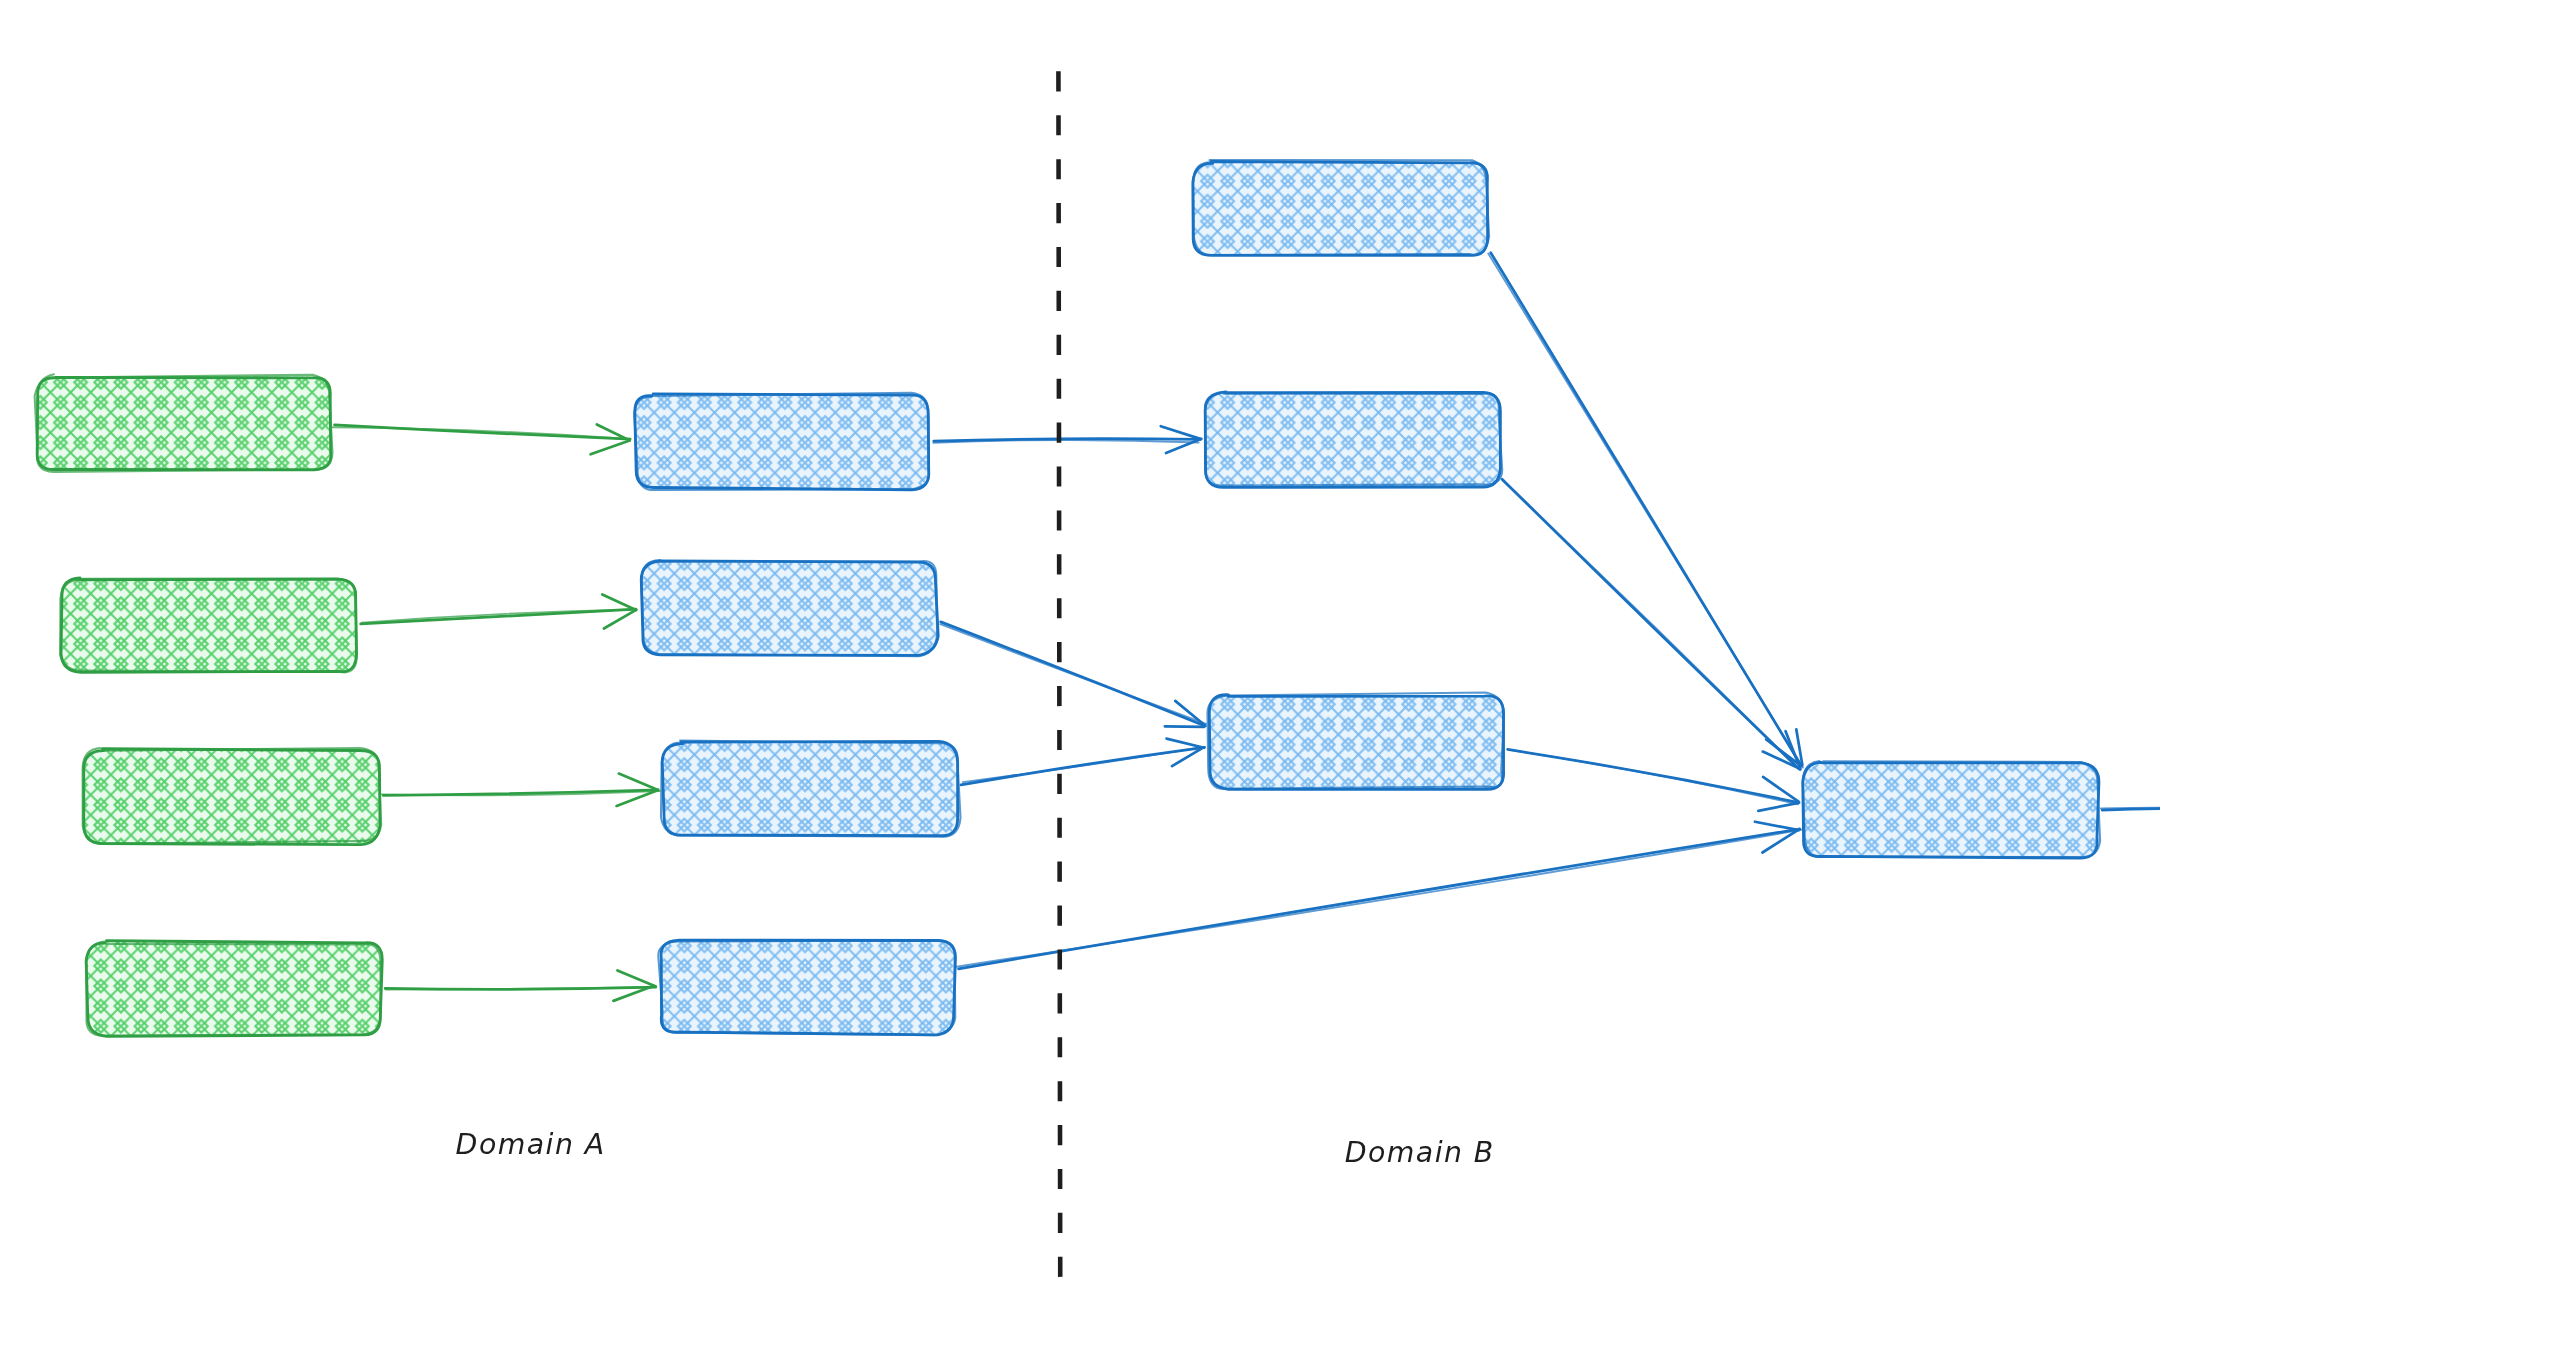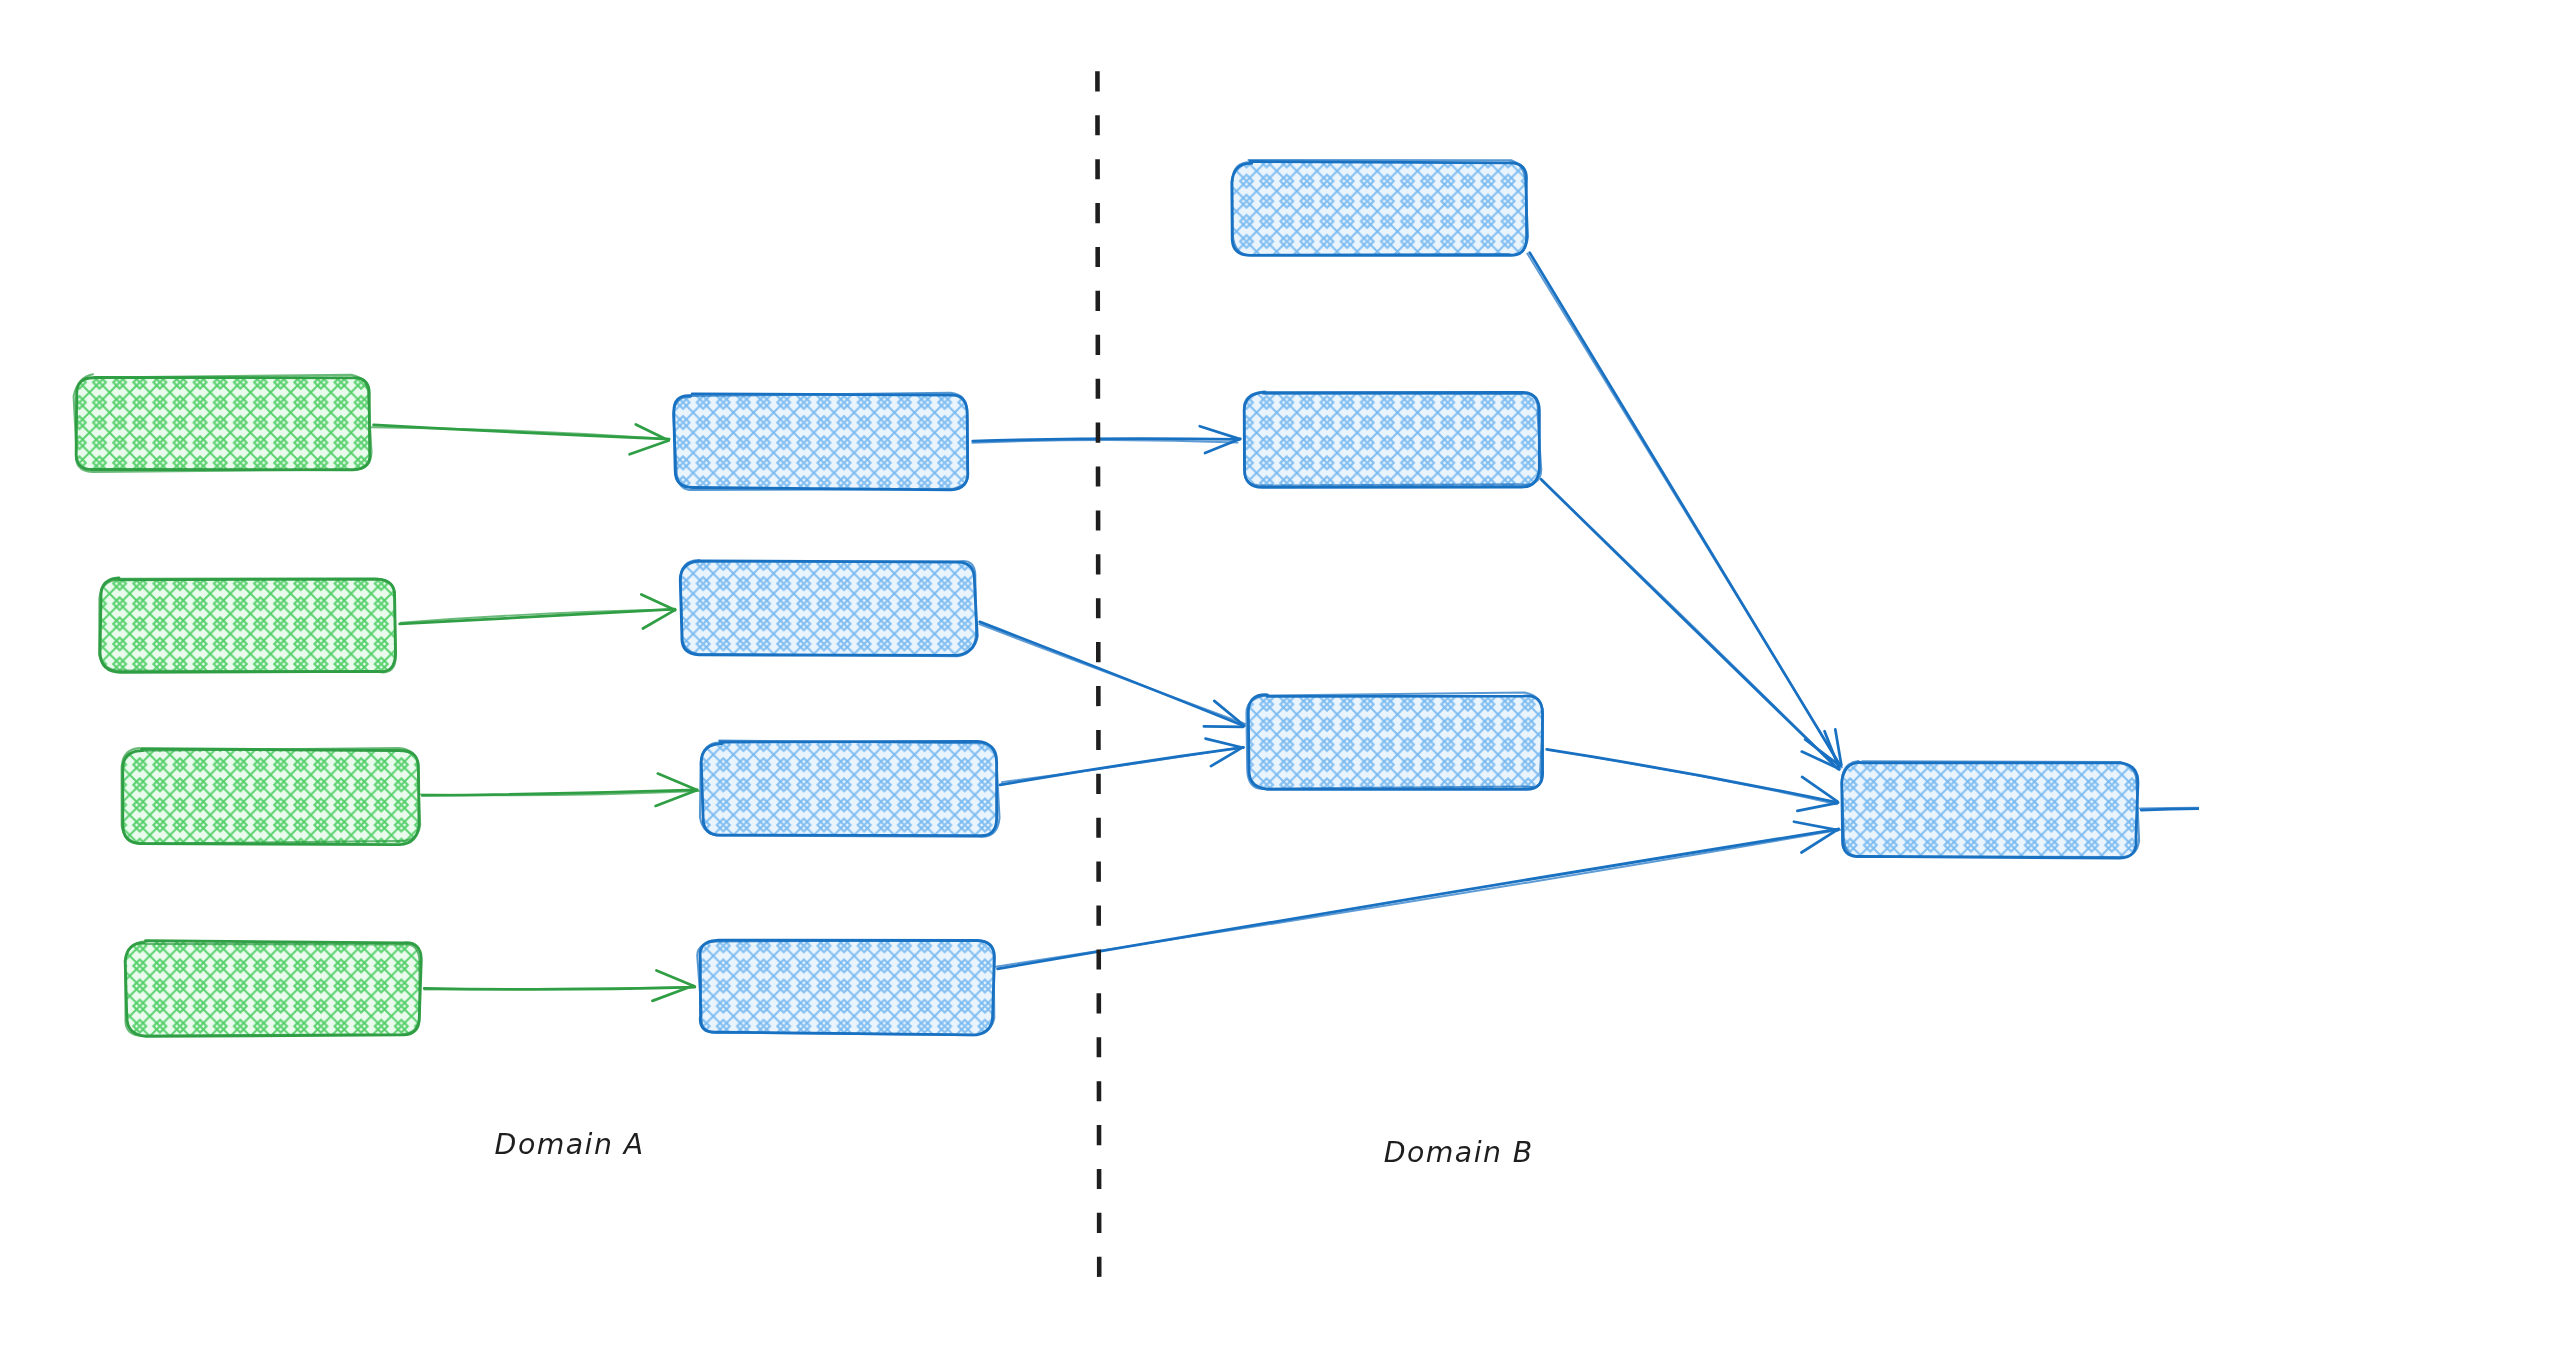--- a/index.html
+++ b/index.html
@@ -9,21 +9,20 @@
   }
   body {
     font-family: "DejaVu Sans", sans-serif;
   }
   #canvas-wrap {
     position: relative;
     width: 2160px;
     height: 1372px;
     background: #ffffff;
     overflow: hidden;
-    margin-left: 39px;
   }
   #diagram-svg {
     display: block;
     width: 2576px;
     height: 1372px;
   }
   .domain-label {
     font-family: "DejaVu Sans", sans-serif;
     font-size: 31px;
     font-weight: 400;

